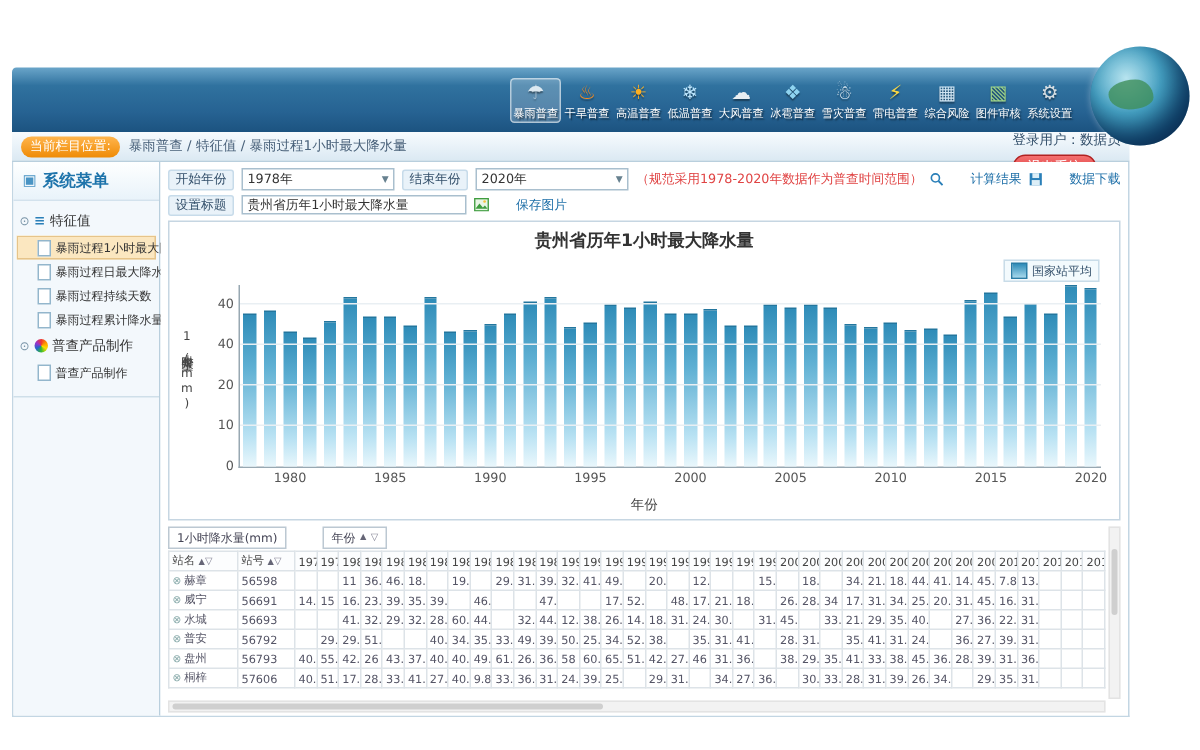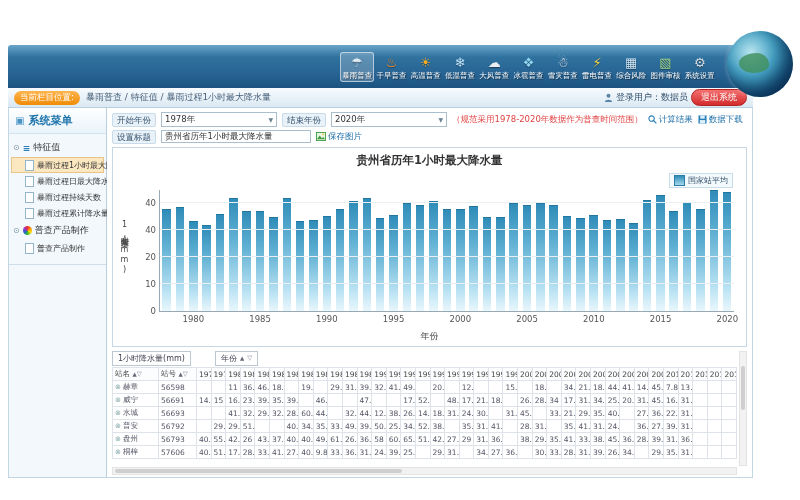--- a/index.html
+++ b/index.html
@@ -28,21 +28,21 @@
     box-shadow:inset -8px -10px 16px rgba(0,0,40,.5),0 0 5px rgba(255,255,255,.35);}
   .globe .land{position:absolute;left:12px;top:22px;width:30px;height:20px;background:#3e8f5a;
     border-radius:60% 40% 55% 45%/50% 60% 40% 50%;opacity:.8;}
 
   
   .crumbbar{height:20px;box-sizing:border-box;display:flex;align-items:center;gap:6px;
     padding:0 6px;background:linear-gradient(#f7fbfe,#dbe9f3);border-bottom:1px solid #b9cfdd;}
   .crumb-badge{background:linear-gradient(#ffb54d,#ef8b06);color:#fff;font-size:8.5px;
     padding:1px 6px;border-radius:8px;white-space:nowrap;}
   .crumb-text{font-size:9px;color:#49617a;white-space:nowrap;}
-  .user-area{margin-left:auto;display:flex;align-items:center;gap:3px;font-size:9px;color:#34506b;}
+  .user-area{margin-left:auto;display:flex;align-items:flex-start;gap:3px;font-size:9px;color:#34506b;flex-direction:column;}
   .logout-btn{background:linear-gradient(#f47070,#d32b2b);color:#fff;font-size:9px;border:1px solid #b12222;
     border-radius:9px;padding:1px 9px;cursor:pointer;font-family:inherit;}
 
   
   .bodyrow{display:flex;height:370px;border:1px solid #c3d6e3;border-top:none;box-sizing:border-box;background:#fff;}
   .sidebar{width:98px;box-sizing:border-box;background:#f3f8fc;border-right:1px solid #b9cfdd;}
   .side-title{display:flex;align-items:center;gap:4px;padding:5px 6px;color:#1e74ab;font-weight:bold;
     font-size:11px;border-bottom:1px solid #d3e2ed;background:linear-gradient(#feffff,#e9f3fa);}
   .side-title .win-ico{color:#4a94c4;font-size:10px;}
   .tree{padding:4px 2px 0;}
@@ -59,21 +59,21 @@
 
   
   .main{flex:1;display:flex;flex-direction:column;box-sizing:border-box;padding:3px 5px 2px;background:#fff;min-width:0;justify-content:flex-end;}
   .tb-row{display:flex;align-items:center;gap:5px;height:17px;font-size:9px;color:#34506b;}
   .chip{background:#e9f2f9;border:1px solid #c7dbea;padding:0 4px;border-radius:2px;
     font-size:8.5px;color:#34506b;line-height:12px;white-space:nowrap;}
   .selectbox{width:108px;height:13px;background:#fff;border:1px solid #a9bfce;font-size:8.5px;color:#333;
     display:flex;align-items:center;justify-content:space-between;padding:0 3px;cursor:pointer;gap:43px;}
   .selectbox .arrow{font-size:6px;color:#67818f;}
   .hint{color:#e04343;font-size:8.5px;white-space:nowrap;}
-  .linkbtn{display:flex;align-items:center;gap:2px;color:#1e6fa8;font-size:8.5px;cursor:pointer;white-space:nowrap;}
+  .linkbtn{display:flex;align-items:center;gap:18px;color:#1e6fa8;font-size:8.5px;cursor:pointer;white-space:nowrap;}
   .titleinput{width:142px;height:11px;border:1px solid #a9bfce;font-size:8.5px;color:#333;
     padding:0 3px;font-family:inherit;}
 
   
   .chart-panel{position:relative;height:198px;border:1px solid #c6d6e2;background:#fff;margin-top:2px;flex:none;}
   .chart-title{position:absolute;top:5px;width:100%;text-align:center;font-size:11.5px;font-weight:bold;color:#333;}
   .legend{position:absolute;top:25px;right:13px;display:flex;align-items:center;gap:3px;
     border:1px solid #c9dce8;background:#f3fafd;padding:1px 4px;font-size:8px;color:#34506b;}
   .legend-swatch{width:9px;height:9px;background:linear-gradient(#2f8cb8,#a5d8ec);border:1px solid #2a7da6;}
   .plot{position:absolute;left:46px;right:12px;top:42px;bottom:34px;
@@ -702,21 +702,21 @@
                 <td class="num">49.9</td>
                 <td class="num">61.5</td>
                 <td class="num">26.9</td>
                 <td class="num">36.6</td>
                 <td class="num">58</td>
                 <td class="num">60.5</td>
                 <td class="num">65.2</td>
                 <td class="num">51.7</td>
                 <td class="num">42.7</td>
                 <td class="num">27.2</td>
-                <td class="num">29</td>
+                <td class="num">46</td>
                 <td class="num">31.6</td>
                 <td class="num">36.2</td>
                 <td class="num"></td>
                 <td class="num">38.4</td>
                 <td class="num">29.1</td>
                 <td class="num">35.2</td>
                 <td class="num">41.7</td>
                 <td class="num">33.4</td>
                 <td class="num">38.6</td>
                 <td class="num">45.1</td>

